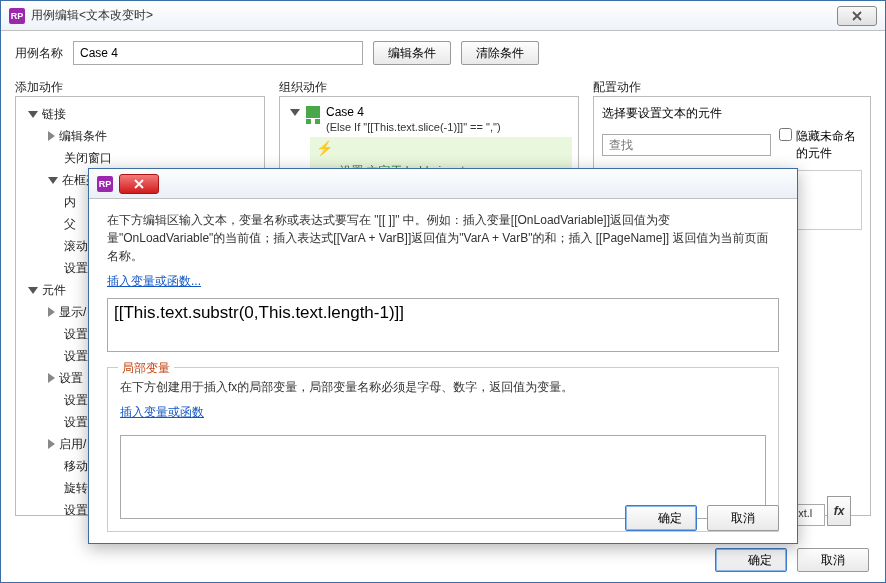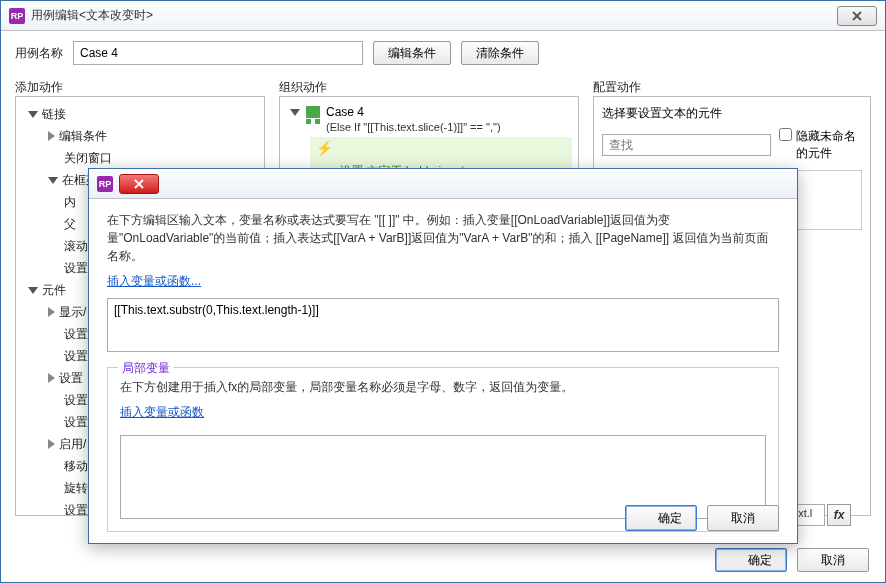--- a/index.html
+++ b/index.html
@@ -43,37 +43,37 @@
 .action-text { color: #2a7a2a; font-size: 11px; line-height: 15px; margin-top: 24px; }
 
 .col3 { flex: 1; }
 .cfg { padding: 8px; }
 .cfg-row { display: flex; align-items: center; gap: 8px; margin-bottom: 8px; }
 .cfg .search { flex: 1; height: 22px; border: 1px solid #aaa; padding: 2px 6px; color: #888; }
 .chk { display: flex; align-items: flex-start; gap: 4px; }
 .list-area { border: 1px solid #ccc; height: 60px; padding: 6px 10px; }
 .list-item { display:flex; align-items:center; gap:6px; }
 .right-hint { position:absolute; right: 90px; top: 262px; background:#cde8ff; padding:3px 6px; font-size:11px; color:#1a5a99; border:1px solid #9cc6ec;}
-.fx-btn { position:absolute; right:34px; bottom:56px; width:24px; height:22px; border:1px solid #999; background:linear-gradient(#fdfdfd,#e9e9e9); display:flex;align-items:center;justify-content:center; font-style:italic; font-weight:bold; color:#333; }
+.fx-btn { position:absolute; right:34px; bottom:56px; width:24px; height:30px; border:1px solid #999; background:linear-gradient(#fdfdfd,#e9e9e9); display:flex;align-items:center;justify-content:center; font-style:italic; font-weight:bold; color:#333; }
 .truncbox { position:absolute; right:60px; bottom:56px; width:52px; height:22px; border:1px solid #aaa; background:#fff; padding:2px 4px; overflow:hidden; font-size:11px; color:#333;}
 
 .main-footer { position: absolute; bottom: 10px; right: 16px; display: flex; gap: 10px; }
 .main-footer .btn { width: 72px; }
 
 
 .modal { position: absolute; left: 88px; top: 168px; width: 710px; height: 376px; background: #fff; border: 1px solid #3b6ea5; box-shadow: 0 4px 16px rgba(0,0,0,0.3); }
 .modal .titlebar { background: linear-gradient(#fdfdfd,#eaf0f8); }
 .modal .close-btn { background: linear-gradient(#f47a7a,#d11b1b); border-color:#a81414; }
 .modal .close-btn svg path { stroke:#fff; }
 .modal-body { padding: 12px 18px; }
 .desc { color: #333; line-height: 18px; margin-bottom: 8px; }
 .link { color: #1257c4; text-decoration: underline; cursor: pointer; display: inline-block; margin-bottom: 8px; }
-.textarea { width: 100%; height: 54px; border: 1px solid #aaa; padding: 4px 6px; resize: none; font-family: inherit; font-size:12px; }
+.textarea { width: 100%; height: 54px; border: 1px solid #aaa; padding: 4px 6px; resize: none; font-family: inherit; font-size:17px; }
 .fieldset { border: 1px solid #ccc; margin-top: 12px; padding: 10px 12px 12px; position: relative; }
-.fieldset-legend { position: absolute; top: -8px; left: 10px; background: #fff; padding: 0 4px; color: #6d28d9; }
+.fieldset-legend { position: absolute; top: -8px; left: 10px; background: #fff; padding: 0 4px; color: #c2410c; }
 .localvar-area { width: 100%; height: 84px; border: 1px solid #aaa; margin-top: 6px; background: #fff; }
 .modal-footer { position: absolute; bottom: 12px; right: 18px; display: flex; gap: 10px; }
 .modal-footer .btn { width: 72px; height: 26px; }
 .btn.primary { border-color: #3b7bd1; box-shadow: 0 0 0 1px #8bb8ec inset; text-align: right; }
 </style>
 </head>
 <body>
 
 <div class="main-window">
   <div class="titlebar">

